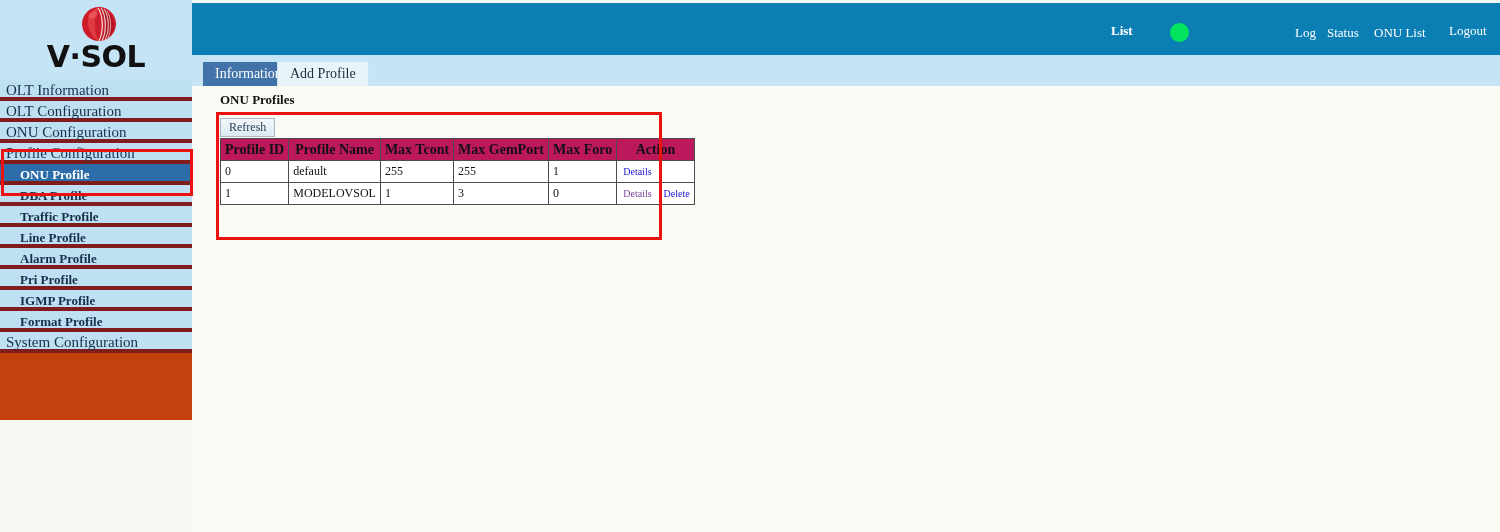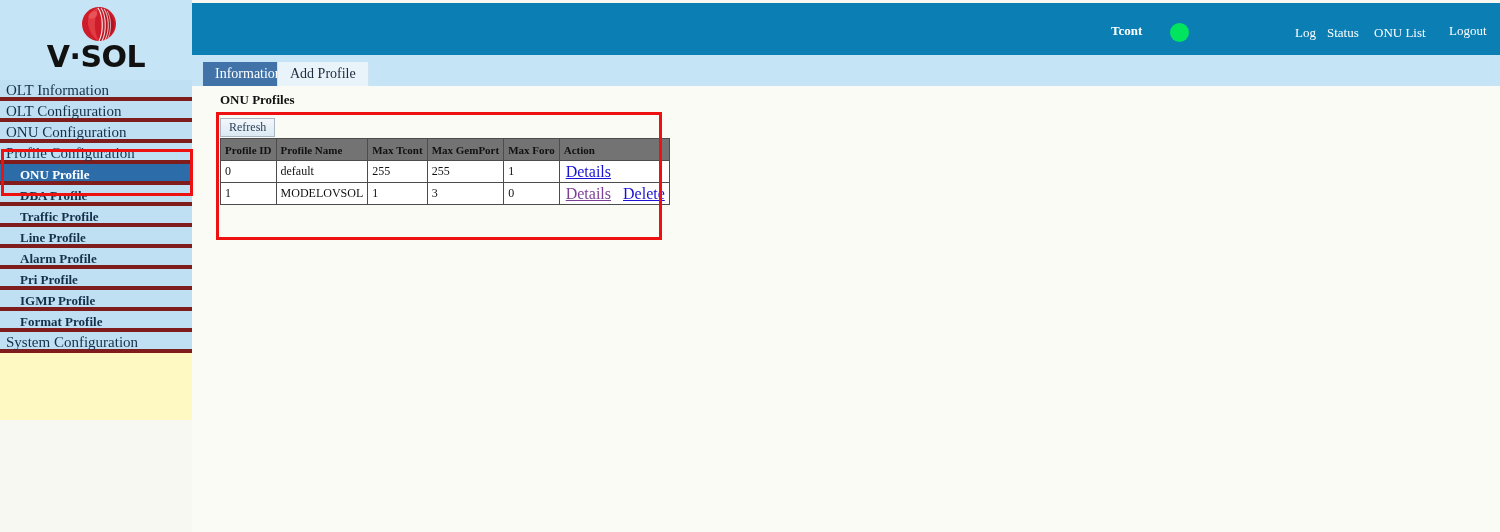--- a/index.html
+++ b/index.html
@@ -51,21 +51,21 @@
     top: 5px;
   }
 
   
   #sidebar {
     position: absolute;
     left: 0;
     top: 0;
     width: 192px;
     height: 420px;
-    background: #fef9c3;
+    background: #c2410c;
     z-index: 2;
   }
   #logo-area {
     height: 80px;
     background: #c5e4f5;
     position: relative;
   }
   #logo-mark {
     position: absolute;
     left: 79px;
@@ -265,43 +265,42 @@
   #profiles-table td {
     border: 1px solid #4c4c4c;
     height: 22px;
     box-sizing: border-box;
     padding: 0 4px;
     color: #111111;
     font-weight: normal;
     white-space: nowrap;
   }
   #profiles-table th {
-    background: #737373;
-    text-align: left;
-    font-weight: bold;
-    font-size: 11px;
+    background: #be185d;
+    text-align: center;
+    font-weight: bold;
+    font-size: 14px;
   }
   #profiles-table td {
     background: #ffffff;
     text-align: left;
   }
   #profiles-table td.action-cell {
     text-align: left;
     padding-left: 6px;
   }
   .col-id      { width: 60px; }
   .col-name    { width: 96px; }
   .col-tcont   { width: 62px; font-family: Liberation Serif, serif; }
   .col-gemport { width: 80px; }
   .col-veip    { width: 56px; }
   .col-action  { width: 92px; }
 
   a.tlink {
-    text-decoration: underline;
-    font-size: 16px;
+    font-size: 10px;
     cursor: pointer;
     text-align: center;
   }
   a.tlink.unvisited { color: #1a13d6; }
   a.tlink.visited   { color: #7b3f98; }
   .action-gap { display: inline-block; width: 12px; }
 </style>
 </head>
 <body>
 
@@ -349,21 +348,21 @@
       <div class="nav-item sub">Pri Profile</div>
       <div class="nav-item sub">IGMP Profile</div>
       <div class="nav-item sub">Format Profile</div>
       <div class="nav-item top">System Configuration</div>
     </div>
 
   <div id="sidebar-highlight"></div>
 </div>
 
 <div id="topbar">
-  <span id="save-link">Tcont</span>
+  <span id="save-link">List</span>
   <span id="status-dot"></span>
   <span class="top-link" id="link-log">Log</span>
   <span class="top-link" id="link-status">Status</span>
   <span class="top-link" id="link-onulist">ONU List</span>
   <span class="top-link" id="link-logout">Logout</span>
 </div>
 
 <div id="tabstrip">
   <div class="tab active">Information</div>
   <div class="tab inactive">Add Profile</div>

